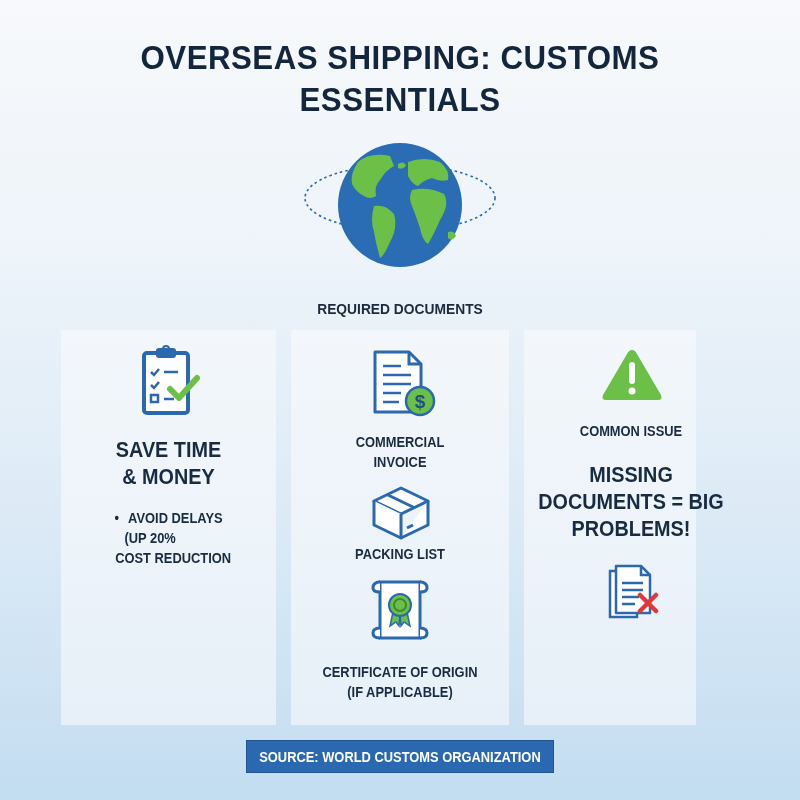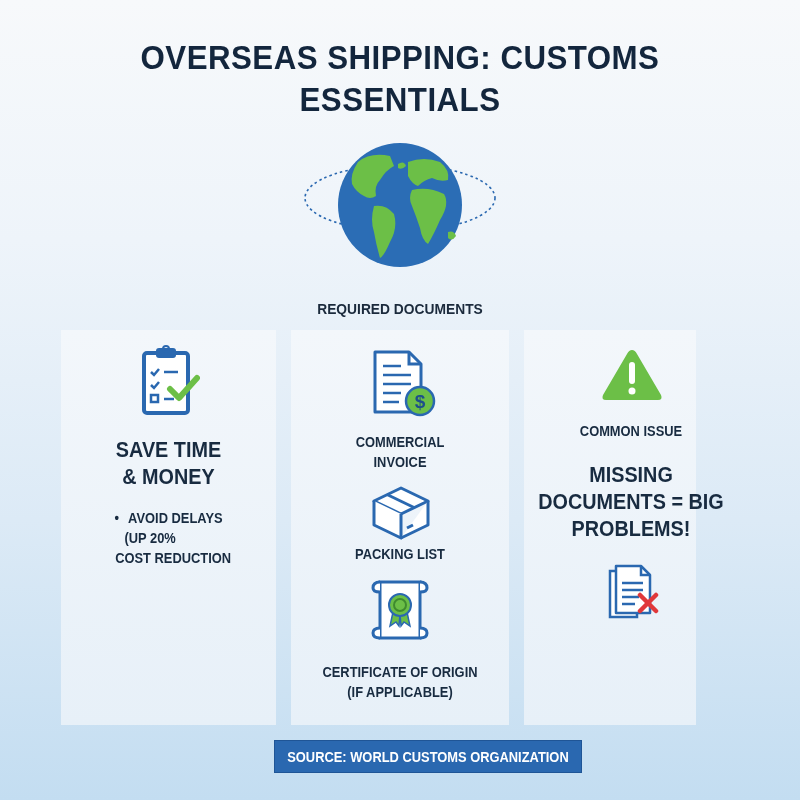--- a/index.html
+++ b/index.html
@@ -28,21 +28,21 @@
   .p2 { left: 291px; width: 218px; }
   .p3 { left: 524px; width: 172px; }
   .abs { position: absolute; }
   .txt { font-weight: 700; text-align: center; color: #182b40; }
   .h-big { font-size: 22px; line-height: 27px; transform: scaleX(0.9); }
   .h-small { font-size: 14px; line-height: 20px; transform: scaleX(0.92); }
   .source {
     position: absolute; left: 246px; top: 740px; width: 308px; height: 33px;
     background: #2a68b0; border: 1px solid #1f5596;
     color: #ffffff; font-weight: 700; font-size: 14px;
-    display: flex; align-items: center; justify-content: center; margin-left: 28px;
+    display: flex; align-items: center; justify-content: center;
   }
   .source span { transform: scaleX(0.92); display: inline-block; }
 </style>
 </head>
 <body>
 
 <div class="title">
   <div>OVERSEAS SHIPPING: CUSTOMS</div>
   <div>ESSENTIALS</div>
 </div>

